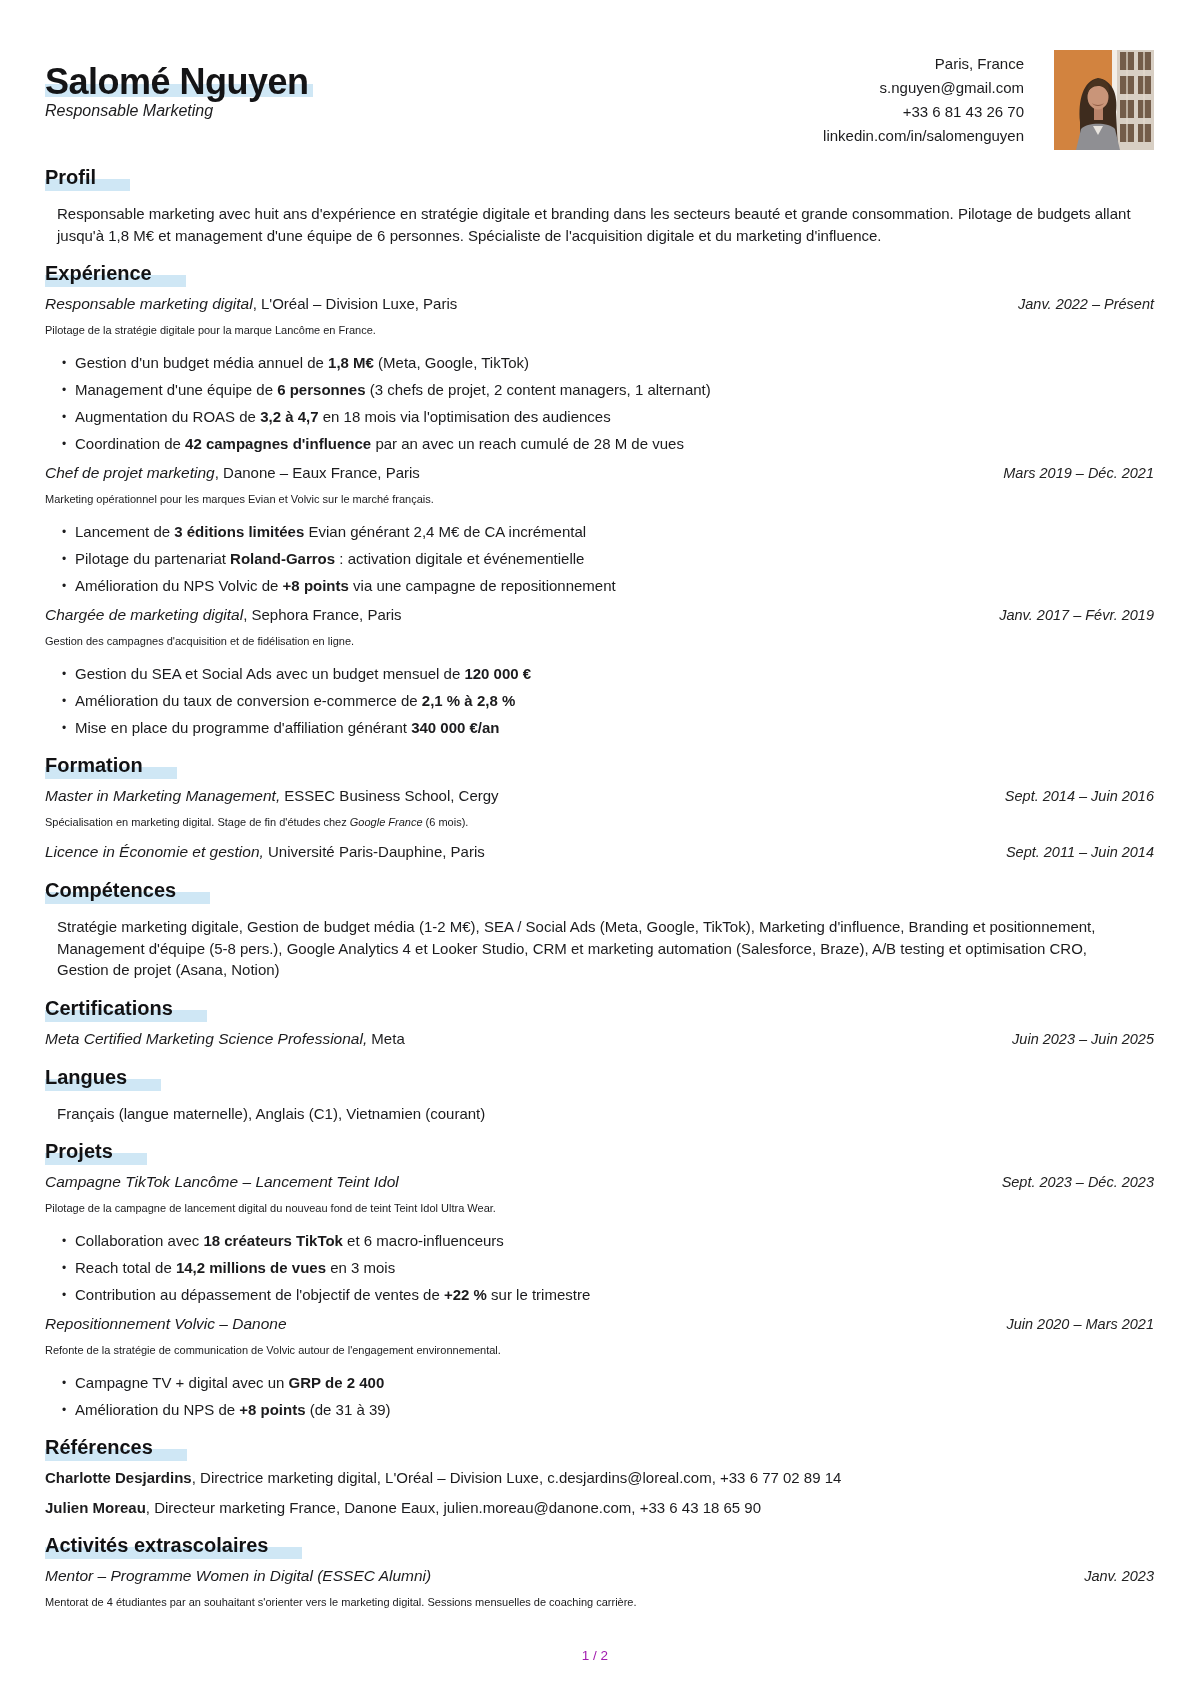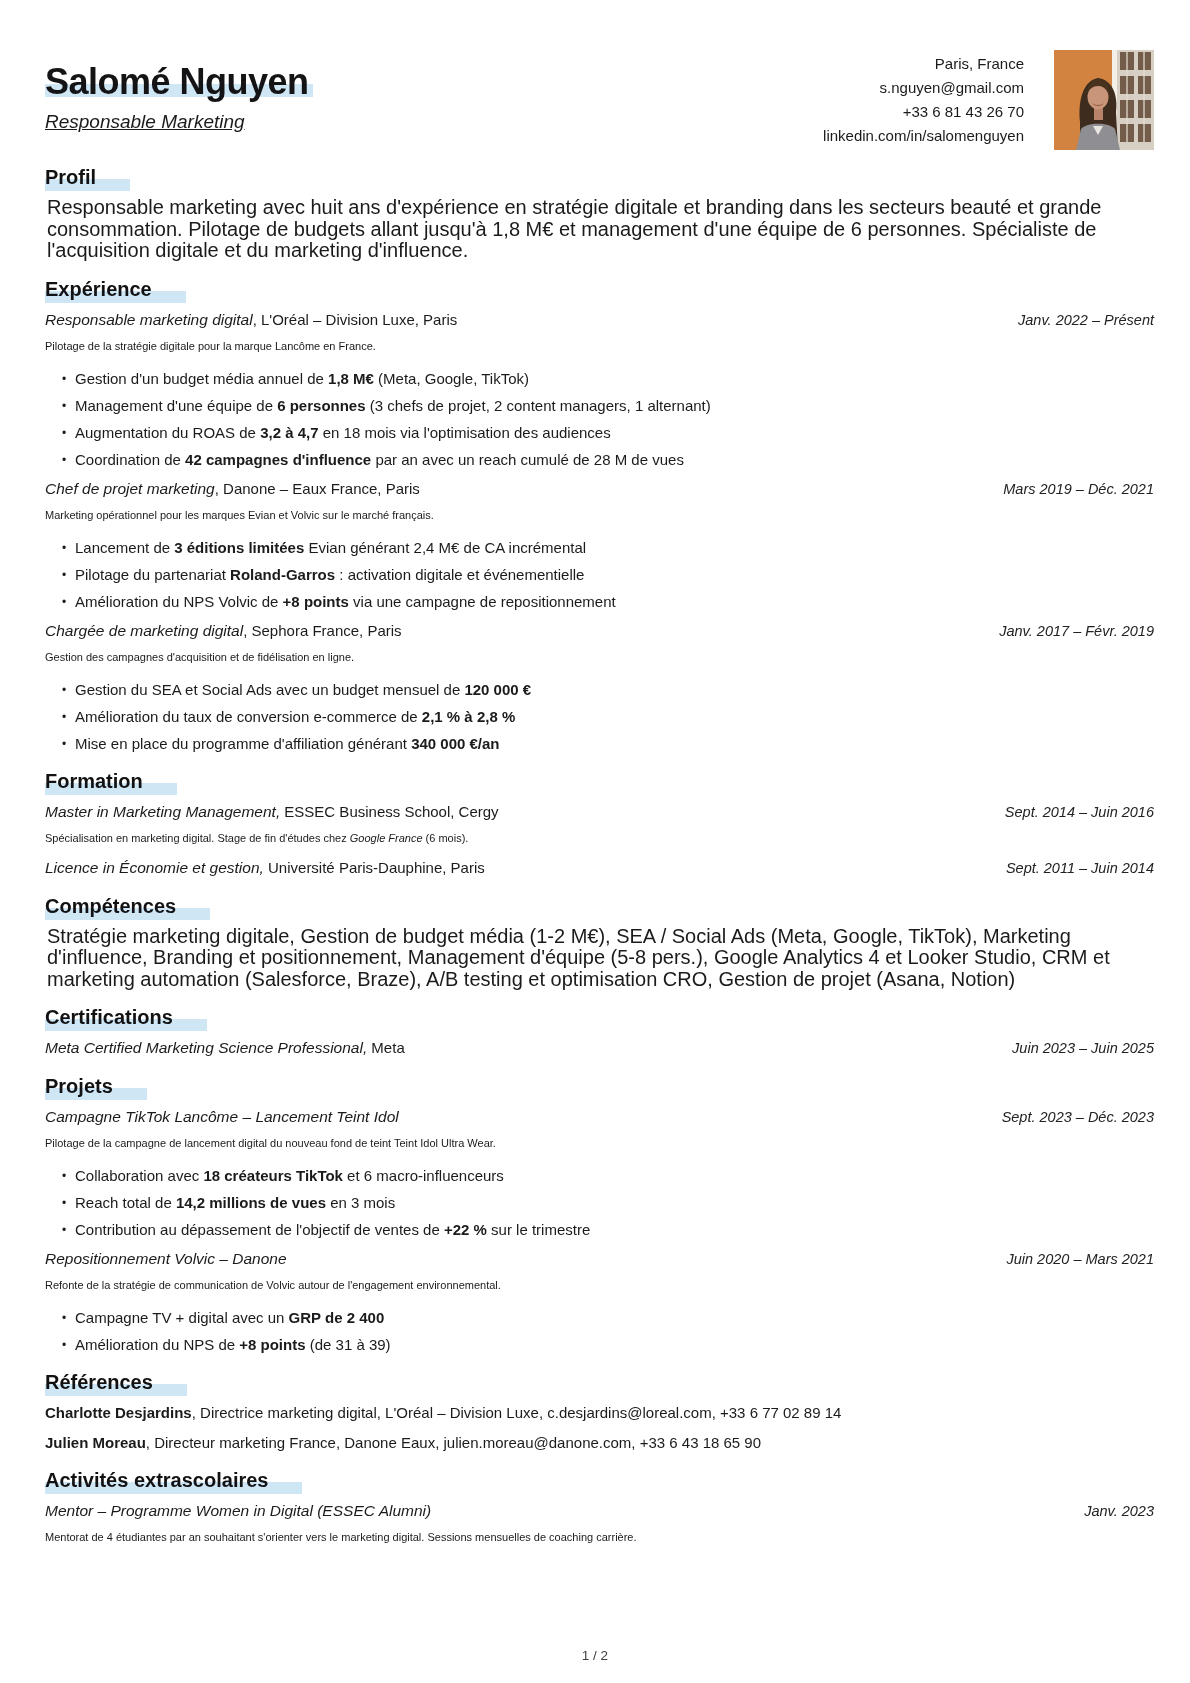--- a/index.html
+++ b/index.html
@@ -12,33 +12,33 @@
 
   
   .header{display:flex;align-items:flex-start;}
   .header-left{flex:1;padding-top:12px;}
   .name{
     display:inline-block;font-size:36px;font-weight:bold;letter-spacing:-0.5px;line-height:1.1;
     color:#141416;
     background:linear-gradient(180deg, transparent 55%, var(--hl) 55%, var(--hl) 88%, transparent 88%);
     padding-right:4px;
   }
-  .job-subtitle{font-size:19px;font-style:italic;color:#1b1b1d;margin-top:9px;text-decoration:underline;}
+  .job-subtitle{font-size:16px;font-style:italic;color:#1b1b1d;}
   .contact{ text-align:right;font-size:15px;line-height:24px;color:#1b1b1d;margin:2px 30px 0 16px;white-space:nowrap;}
   .photo{width:100px;height:100px;flex:0 0 100px;display:block;}
 
   :root{--hl:#cfe7f5;}
 
   
   h2{
     font-size:20px;font-weight:bold;color:#121214;margin:16px 0 6px 0;line-height:1.15;
     width:fit-content;padding:0 34px 2px 0;
     background:linear-gradient(180deg, transparent 52%, var(--hl) 52%);
   }
-  .body-text{font-size:20px;line-height:21.5px;margin:2px;}
+  .body-text{font-size:15px;line-height:21.5px;margin:12px;}
 
   .entry{margin-top:6px;}
   .entry + .entry{margin-top:8px;}
   .entry-head{display:flex;justify-content:space-between;align-items:baseline;line-height:21px;}
   .entry-title{font-weight:normal;font-style:italic;font-size:15.5px;}
   .entry-rest{font-size:15px;}
   .entry-date{font-size:14.5px;font-style:italic;white-space:nowrap;padding-left:20px;color:#222;}
   .entry-desc{font-size:11px;line-height:21px;margin-top:5px;}
 
   ul.bullets{list-style:none;margin:12px 0 0 0;padding:0 0 0 17px;}
@@ -50,21 +50,21 @@
   }
 
   .plain-row{font-size:15px;line-height:21px;margin-bottom:6px;}
   .ref-row{font-size:15px;line-height:21px;margin-bottom:9px;}
   strong{font-weight:bold;}
   em{font-style:italic;}
 
   
   .footer{
     position:absolute;left:0;bottom:20px;width:100%;text-align:center;
-    font-size:13.5px;color:#404040;
+    font-size:13.5px;color:#a21caf;
   }
 </style>
 </head>
 <body>
 
 <div class="page">
 
   <div class="header">
     <div class="header-left">
       <div><span class="name">Salomé Nguyen</span></div>
@@ -179,20 +179,24 @@
 
   <section>
     <h2>Certifications</h2>
 
     <div class="entry-head plain-row">
       <span><span class="entry-title">Meta Certified Marketing Science Professional,</span><span class="entry-rest"> Meta</span></span>
       <span class="entry-date">Juin 2023 – Juin 2025</span>
     </div>
   </section>
 
+  <section>
+    <h2>Langues</h2>
+    <p class="body-text">Français (langue maternelle), Anglais (C1), Vietnamien (courant)</p>
+  </section>
 
   <section>
     <h2>Projets</h2>
 
     <div class="entry">
       <div class="entry-head">
         <span class="entry-title">Campagne TikTok Lancôme – Lancement Teint Idol</span>
         <span class="entry-date">Sept. 2023 – Déc. 2023</span>
       </div>
       <div class="entry-desc">Pilotage de la campagne de lancement digital du nouveau fond de teint Teint Idol Ultra Wear.</div>

